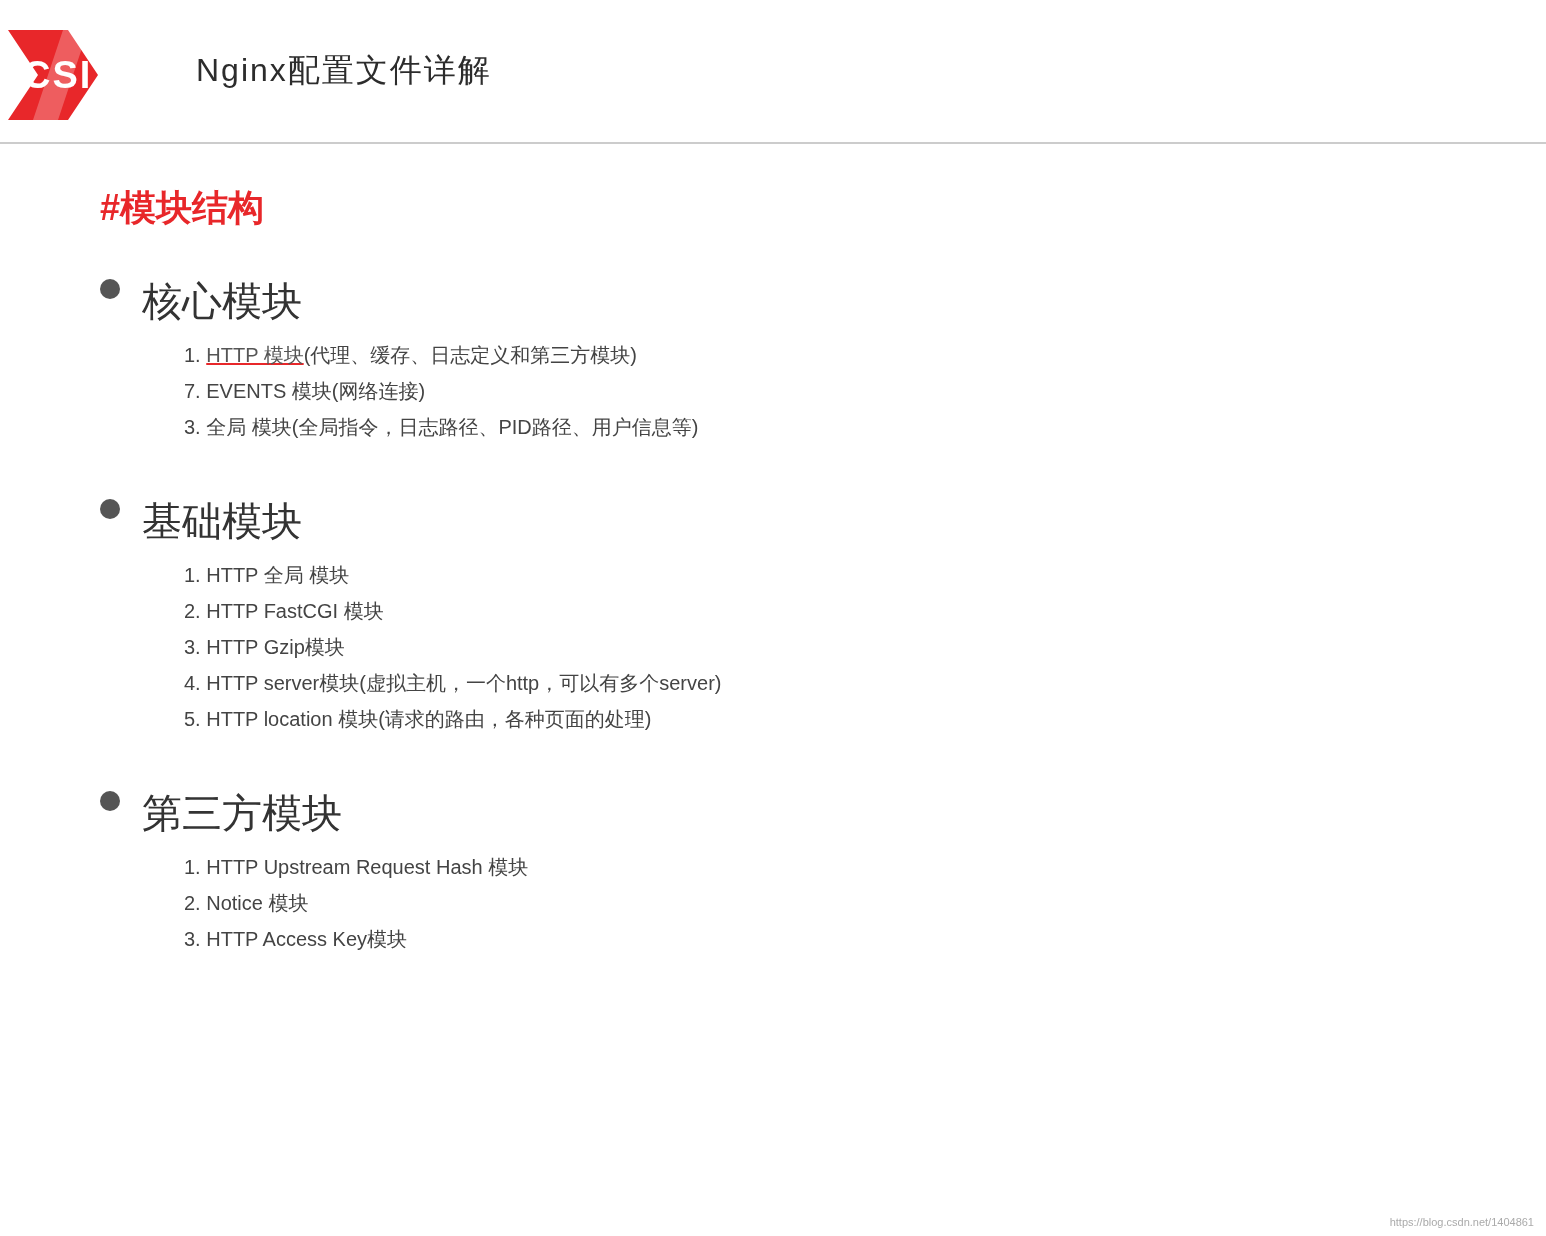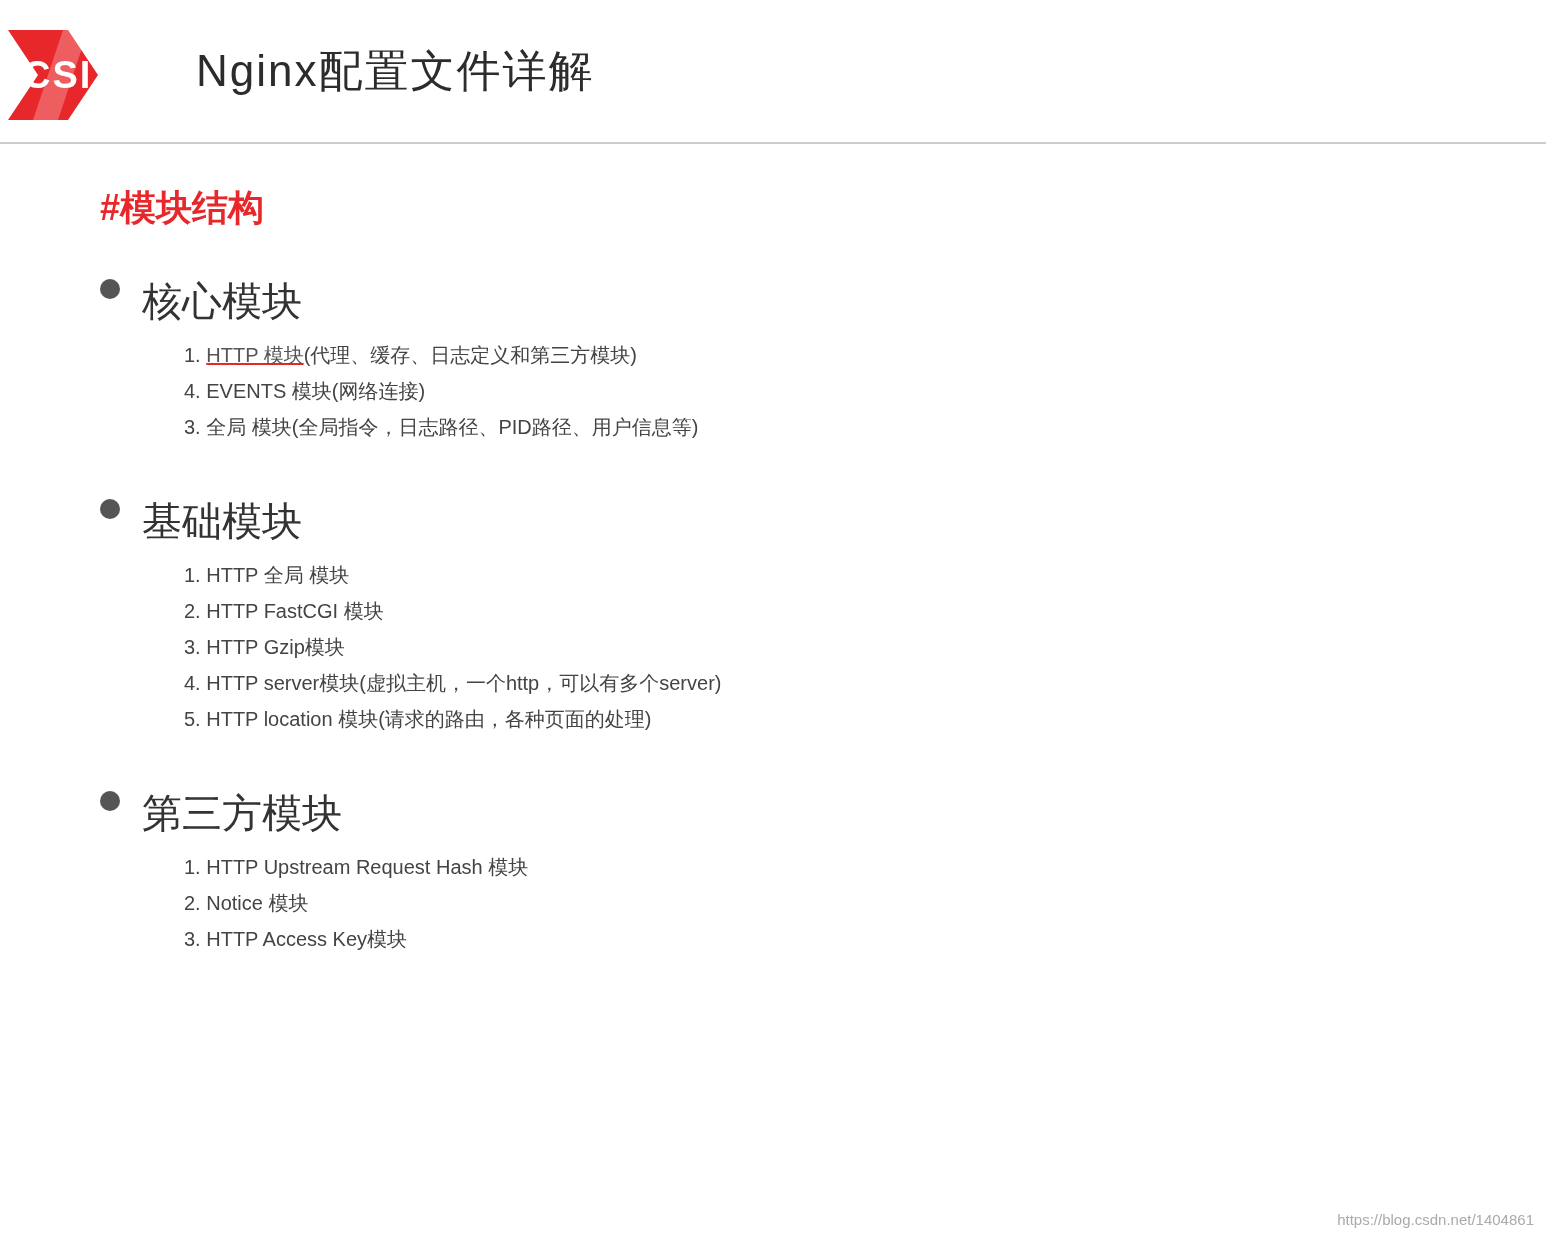--- a/index.html
+++ b/index.html
@@ -32,21 +32,21 @@
       justify-content: center;
       flex-shrink: 0;
     }
 
     .logo-svg {
       width: 160px;
       height: 90px;
     }
 
     .page-title {
-      font-size: 44px;
+      font-size: 32px;
       font-weight: 500;
       color: #2c2c2c;
       letter-spacing: 2px;
       padding-left: 20px;
       padding-bottom: 8px;
     }
 
     .content {
       padding: 40px 80px 40px 100px;
     }
@@ -99,21 +99,21 @@
     .link-underline {
       text-decoration: underline;
       text-decoration-color: #e8272a;
       color: #555555;
     }
 
     .watermark {
       position: absolute;
       bottom: 8px;
       right: 12px;
-      font-size: 15px;
+      font-size: 11px;
       color: #aaaaaa;
     }
   </style>
 </head>
 <body>
 
 <div class="header">
   <div class="logo-area">
     <svg class="logo-svg" viewBox="0 0 160 90" xmlns="http://www.w3.org/2000/svg">
 
@@ -133,21 +133,21 @@
 
   <div class="bullet-group">
     <div class="bullet-item">
       <div class="bullet-dot"></div>
       <div>
         <span class="bullet-label">核心模块</span>
         <div class="sub-list">
           <div class="sub-list-item">
             1. <span class="link-underline">HTTP 模块</span>(代理、缓存、日志定义和第三方模块)
           </div>
-          <div class="sub-list-item">4. EVENTS 模块(网络连接)</div>
+          <div class="sub-list-item">7. EVENTS 模块(网络连接)</div>
           <div class="sub-list-item">3. 全局 模块(全局指令，日志路径、PID路径、用户信息等)</div>
         </div>
       </div>
     </div>
   </div>
 
   <div class="bullet-group">
     <div class="bullet-item">
       <div class="bullet-dot"></div>
       <div>

